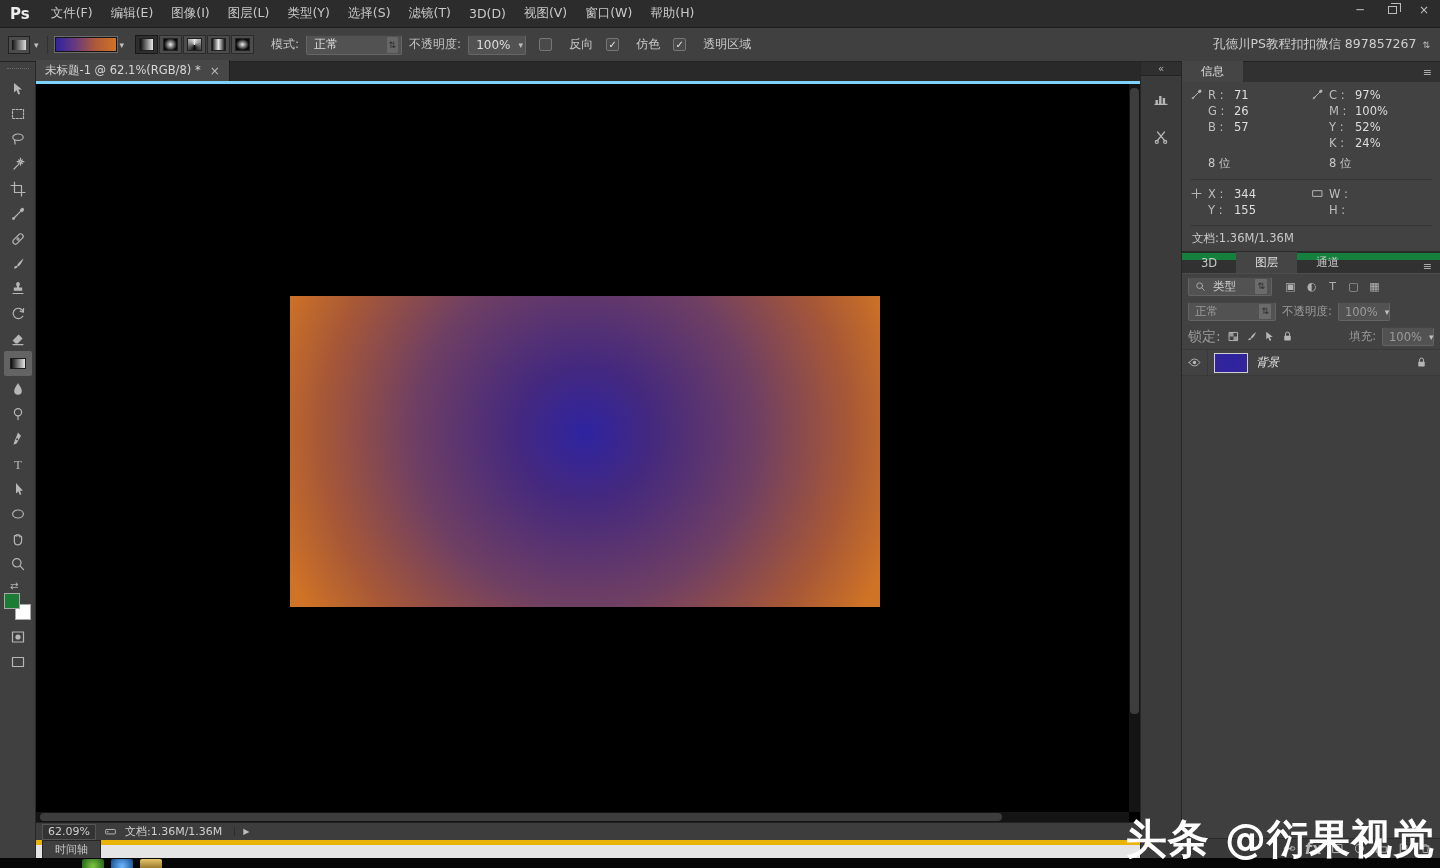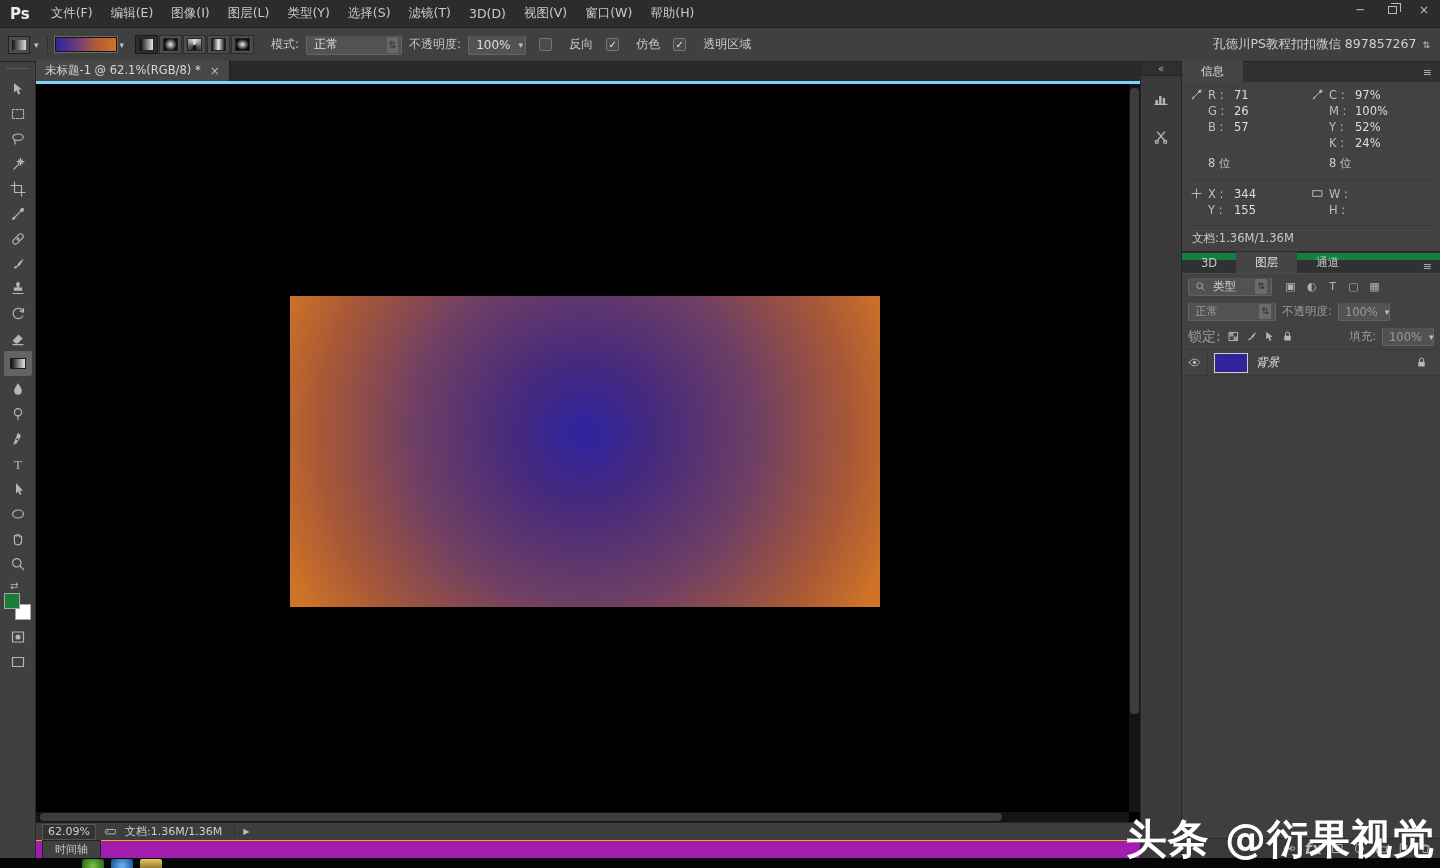--- a/index.html
+++ b/index.html
@@ -74,21 +74,21 @@
 .vthumb{position:absolute;top:4px;left:1px;width:9px;height:86%;background:#3d3d3d;border-radius:4px;}
 .hscroll{position:absolute;left:0;right:11px;bottom:0;height:10px;background:#141414;}
 .hthumb{position:absolute;left:4px;top:1px;height:8px;width:88%;background:#3d3d3d;border-radius:4px;}
 
 
 .statusbar{height:18px;background:#3d3d3d;border-top:1px solid #232323;display:flex;align-items:center;gap:8px;padding:0 6px;font-size:11px;color:#cfcfcf;flex:0 0 18px;}
 .zoomval{background:#333;border:1px solid #555;padding:0 5px;line-height:14px;}
 .statarrow{margin-left:4px;font-size:8px;color:#bdbdbd;border-left:1px solid #2c2c2c;padding-left:8px;}
 
 
-.timelinebar{height:18px;background:#a21caf;display:flex;align-items:flex-end;flex:0 0 18px;border-top:1px solid #eab308;}
+.timelinebar{height:18px;background:#e5e5e5;display:flex;align-items:flex-end;flex:0 0 18px;border-top:5px solid #eab308;}
 .timetab{background:#404040;border:1px solid #242424;border-bottom:none;padding:1px 12px;font-size:11px;color:#c6c6c6;margin-left:6px;}
 
 
 .iconstrip{width:42px;background:#3b3b3b;border-left:1px solid #262626;border-right:1px solid #262626;display:flex;flex-direction:column;align-items:center;flex:0 0 42px;}
 .strip-top{width:100%;height:14px;background:#2f2f2f;color:#b2b2b2;font-size:10px;display:flex;align-items:center;justify-content:center;border-bottom:1px solid #242424;}
 .stripbtn{width:32px;height:30px;margin-top:8px;display:flex;align-items:center;justify-content:center;border-radius:2px;}
 
 
 .rightcol{width:258px;background:#424242;display:flex;flex-direction:column;flex:0 0 258px;}
 .phead{height:20px;background:#313131;display:flex;align-items:flex-end;flex:0 0 20px;}

